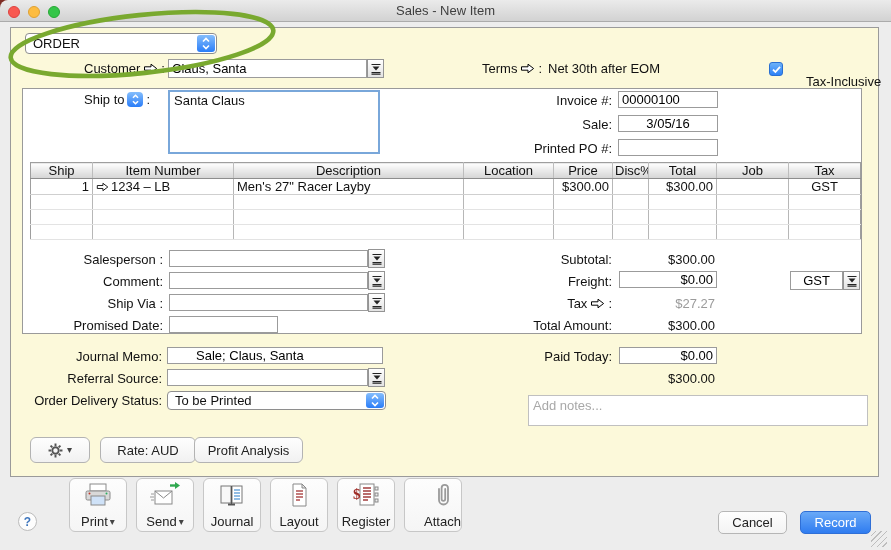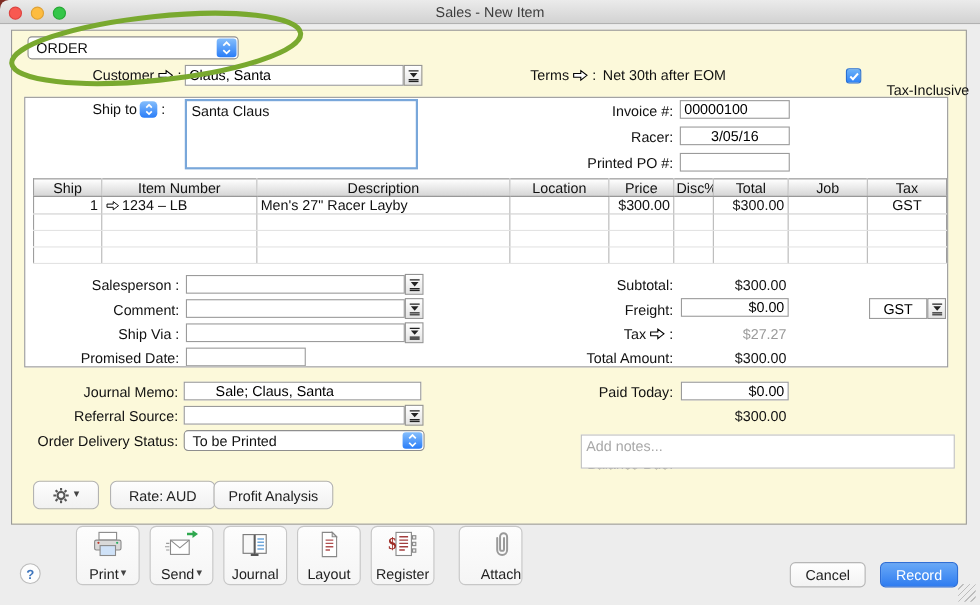--- a/index.html
+++ b/index.html
@@ -121,21 +121,21 @@
       <svg width="7" height="11" viewBox="0 0 8 13">
           <path d="M1 4.5 L4 1.5 L7 4.5 M1 8.5 L4 11.5 L7 8.5" stroke="#fff" stroke-width="1.8" fill="none"></path>
         </svg>
     </span>
     <span>:</span>
   </div>
   <div class="shipto-area">Santa Claus</div>
 
   <span class="lbl rlbl" style="left:460px;top:93px;width:152px;">Invoice #:</span>
   <input class="field" style="left: 618px; top: 91px; width: 100px; height: 17px;" value="00000100">
-  <span class="lbl rlbl" style="left:460px;top:117px;width:152px;">Racer:</span>
+  <span class="lbl rlbl" style="left:460px;top:117px;width:152px;">Sale:</span>
   <input class="field" style="left: 618px; top: 115px; width: 100px; height: 17px; text-align: center;" value="3/05/16">
   <span class="lbl rlbl" style="left:460px;top:141px;width:152px;">Printed PO #:</span>
   <input class="field" style="left: 618px; top: 139px; width: 100px; height: 17px;" value="">
 
   <table class="items">
     <colgroup>
       <col style="width:62px">
         <col style="width:141px">
         <col style="width:230px">
         <col style="width:90px">
@@ -370,21 +370,21 @@
       <rect x="24" y="5" width="3" height="3" fill="#eee" stroke="#888"></rect>
         <rect x="24" y="11" width="3" height="3" fill="#eee" stroke="#888"></rect>
         <rect x="24" y="17" width="3" height="3" fill="#eee" stroke="#888"></rect>
       <text x="2" y="17" font-size="15" font-weight="bold" fill="#9e2b25" font-family="'Liberation Serif',serif">$</text>
     </svg>
     <span class="tlabel">
         <span>Register</span>
       </span>
   </button>
 
-  <button class="toolbtn" style="left:417px;padding-left:25px;">
+  <button class="toolbtn" style="left:404px;padding-left:25px;">
     <svg width="30" height="28" viewBox="0 0 30 28">
       <path d="M11 7 v11 a4.5 4.5 0 0 0 9 0 V6 a3.2 3.2 0 0 0 -6.4 0 v11 a1.8 1.8 0 0 0 3.6 0 V7" fill="none" stroke="#9a9a9a" stroke-width="1.8" stroke-linecap="round"></path>
     </svg>
     <span class="tlabel">
         <span>Attach</span>
       </span>
   </button>
 
   <button class="cancelbtn">Cancel</button>
   <button class="recordbtn">Record</button>

